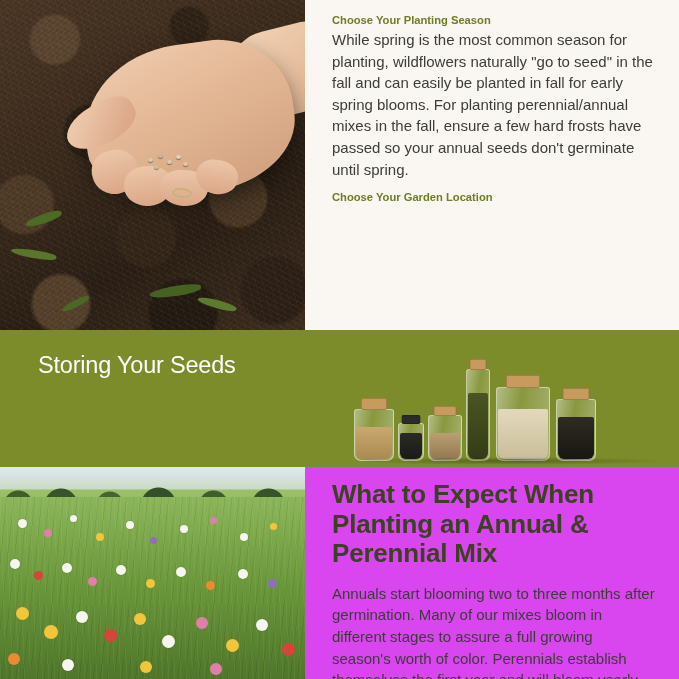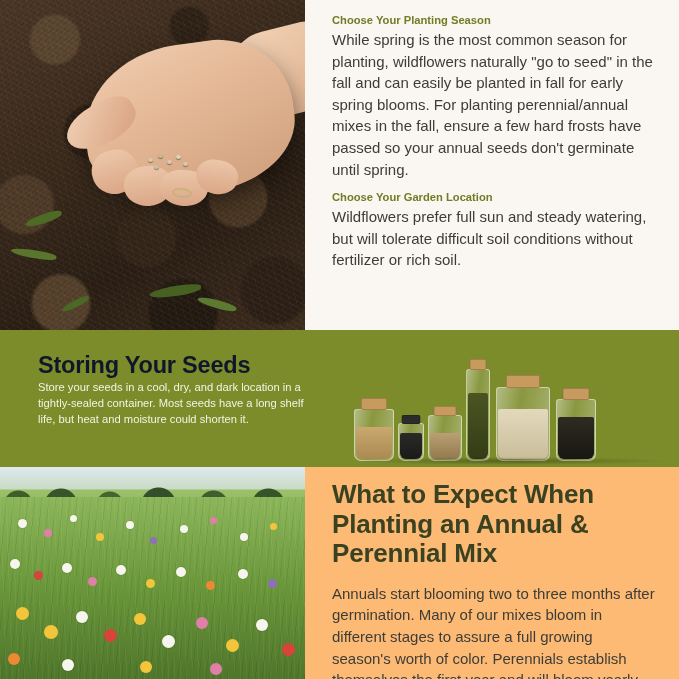--- a/index.html
+++ b/index.html
@@ -150,23 +150,23 @@
     width: 679px; height: 137px;
     background: #7d8c2a;
     display: flex;
   }
   .sec2-text {
     width: 340px;
     padding: 22px 26px 0 38px;
   }
   h2.sec2-title {
     font-size: 23.5px;
-    font-weight: bold;
-    color: #0f172a;
-    margin-bottom: 0;
+    font-weight: normal;
+    color: #ffffff;
+    margin-bottom: 12px;
     letter-spacing: -0.2px;
   }
   p.sec2-body {
     font-size: 11.2px;
     line-height: 1.45;
     color: #f2f4e2;
   }
   .jars {
     position: relative;
     flex: 1;
@@ -217,21 +217,21 @@
   .jar-shadow {
     position: absolute; bottom: 2px; left: 8px; right: 10px; height: 8px;
     background: radial-gradient(ellipse at center, rgba(0,0,0,.30), transparent 70%);
   }
 
   
   .sec3 {
     position: absolute; left: 0; top: 467px;
     width: 679px; height: 212px;
     display: flex;
-    background: #fdba74;
+    background: #d946ef;
   }
   .meadow {
     position: relative;
     width: 305px; height: 212px;
     overflow: hidden;
     background: linear-gradient(#cfe0ef 0 10%, #9cc06a 11%, #6f9a3e 55%, #557d2c 100%);
   }
   .sky { position: absolute; left:0; top:0; width:100%; height: 22px; background: linear-gradient(#dfe9f1, #cadbc4); }
   .treeline {
     position: absolute; left: 0; top: 12px; width: 100%; height: 26px;
@@ -305,29 +305,27 @@
         <span class="seed"></span>
       </div>
     </div>
 
     <div class="sec1-text">
 
       <h3 class="sub">Choose Your Planting Season</h3>
       <p class="body">While spring is the most common season for planting, wildflowers naturally "go to seed" in the fall and can easily be planted in fall for early spring blooms. For planting perennial/annual mixes in the fall, ensure a few hard frosts have passed so your annual seeds don't germinate until spring.</p>
 
       <h3 class="sub">Choose Your Garden Location</h3>
-      <p class="body">Wildflowers prefer full sun and steady watering, but will tolerate difficult soil conditions without fertilizer or rich soil.</p>
 
     </div>
   </section>
 
   <section class="sec2">
     <div class="sec2-text">
       <h2 class="sec2-title">Storing Your Seeds</h2>
-      <p class="sec2-body">Store your seeds in a cool, dry, and dark location in a tightly-sealed container. Most seeds have a long shelf life, but heat and moisture could shorten it.</p>
     </div>
 
     <div class="jars">
       <div class="jar" id="jar1">
         <div class="glass"></div>
         <div class="fill"></div>
         <div class="cork"></div>
       </div>
       <div class="jar" id="jar2">
         <div class="glass"></div>

